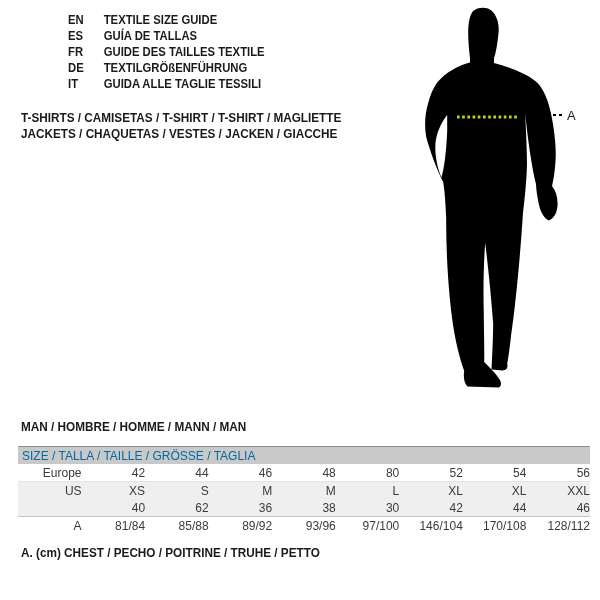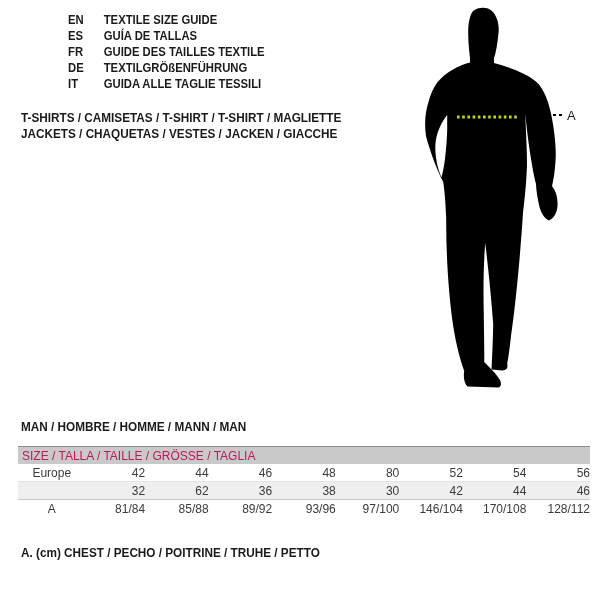--- a/index.html
+++ b/index.html
@@ -21,22 +21,22 @@
   .figure { position:absolute; left:370px; top:0; width:230px; height:400px; }
   
   .man-heading { position:absolute; left:21px; top:420px; font-size:12.5px; font-weight:bold;
     transform:scaleX(.94); transform-origin:left; white-space:nowrap; }
   
   .size-table { position:absolute; left:18px; top:446px; width:572px;
     border-collapse:collapse; table-layout:fixed; font-size:12px; color:#3a3a3a; }
   .size-table td { height:17px; padding:0; text-align:right; vertical-align:middle;
     overflow:hidden; white-space:nowrap; }
   .size-table .header-row td { background:#c9c9c9; text-align:left; padding-left:4px;
-    border-top:1px solid #8f8f8f; color:#be185d; }
-  .size-table td.rowlabel { width:62px; text-align:center; padding-left:4px; }
+    border-top:1px solid #8f8f8f; color:#0369a1; }
+  .size-table td.rowlabel { width:62px; text-align:right; padding-left:4px; }
   .size-table tr.shaded td { background:#efeff0; }
   .size-table tr:nth-child(2) td { border-bottom:1px solid #e3e3e3; }
   .size-table tr:last-child td { border-top:1px solid #c6c6c6; }
   
   .footnote { position:absolute; left:21px; top:546px; font-size:12.5px; font-weight:bold;
     transform:scaleX(.94); transform-origin:left; white-space:nowrap; }
 </style>
 </head>
 <body>
 
@@ -136,22 +136,33 @@
           <td>42</td>
           <td>44</td>
           <td>46</td>
           <td>48</td>
           <td>80</td>
           <td>52</td>
           <td>54</td>
           <td>56</td>
         </tr>
         <tr class="shaded">
+          <td class="rowlabel">US</td>
+          <td>XS</td>
+          <td>S</td>
+          <td>M</td>
+          <td>M</td>
+          <td>L</td>
+          <td>XL</td>
+          <td>XL</td>
+          <td>XXL</td>
+        </tr>
+        <tr class="shaded">
           <td class="rowlabel"></td>
-          <td>32</td>
+          <td>40</td>
           <td>62</td>
           <td>36</td>
           <td>38</td>
           <td>30</td>
           <td>42</td>
           <td>44</td>
           <td>46</td>
         </tr>
         <tr>
           <td class="rowlabel">A</td>

